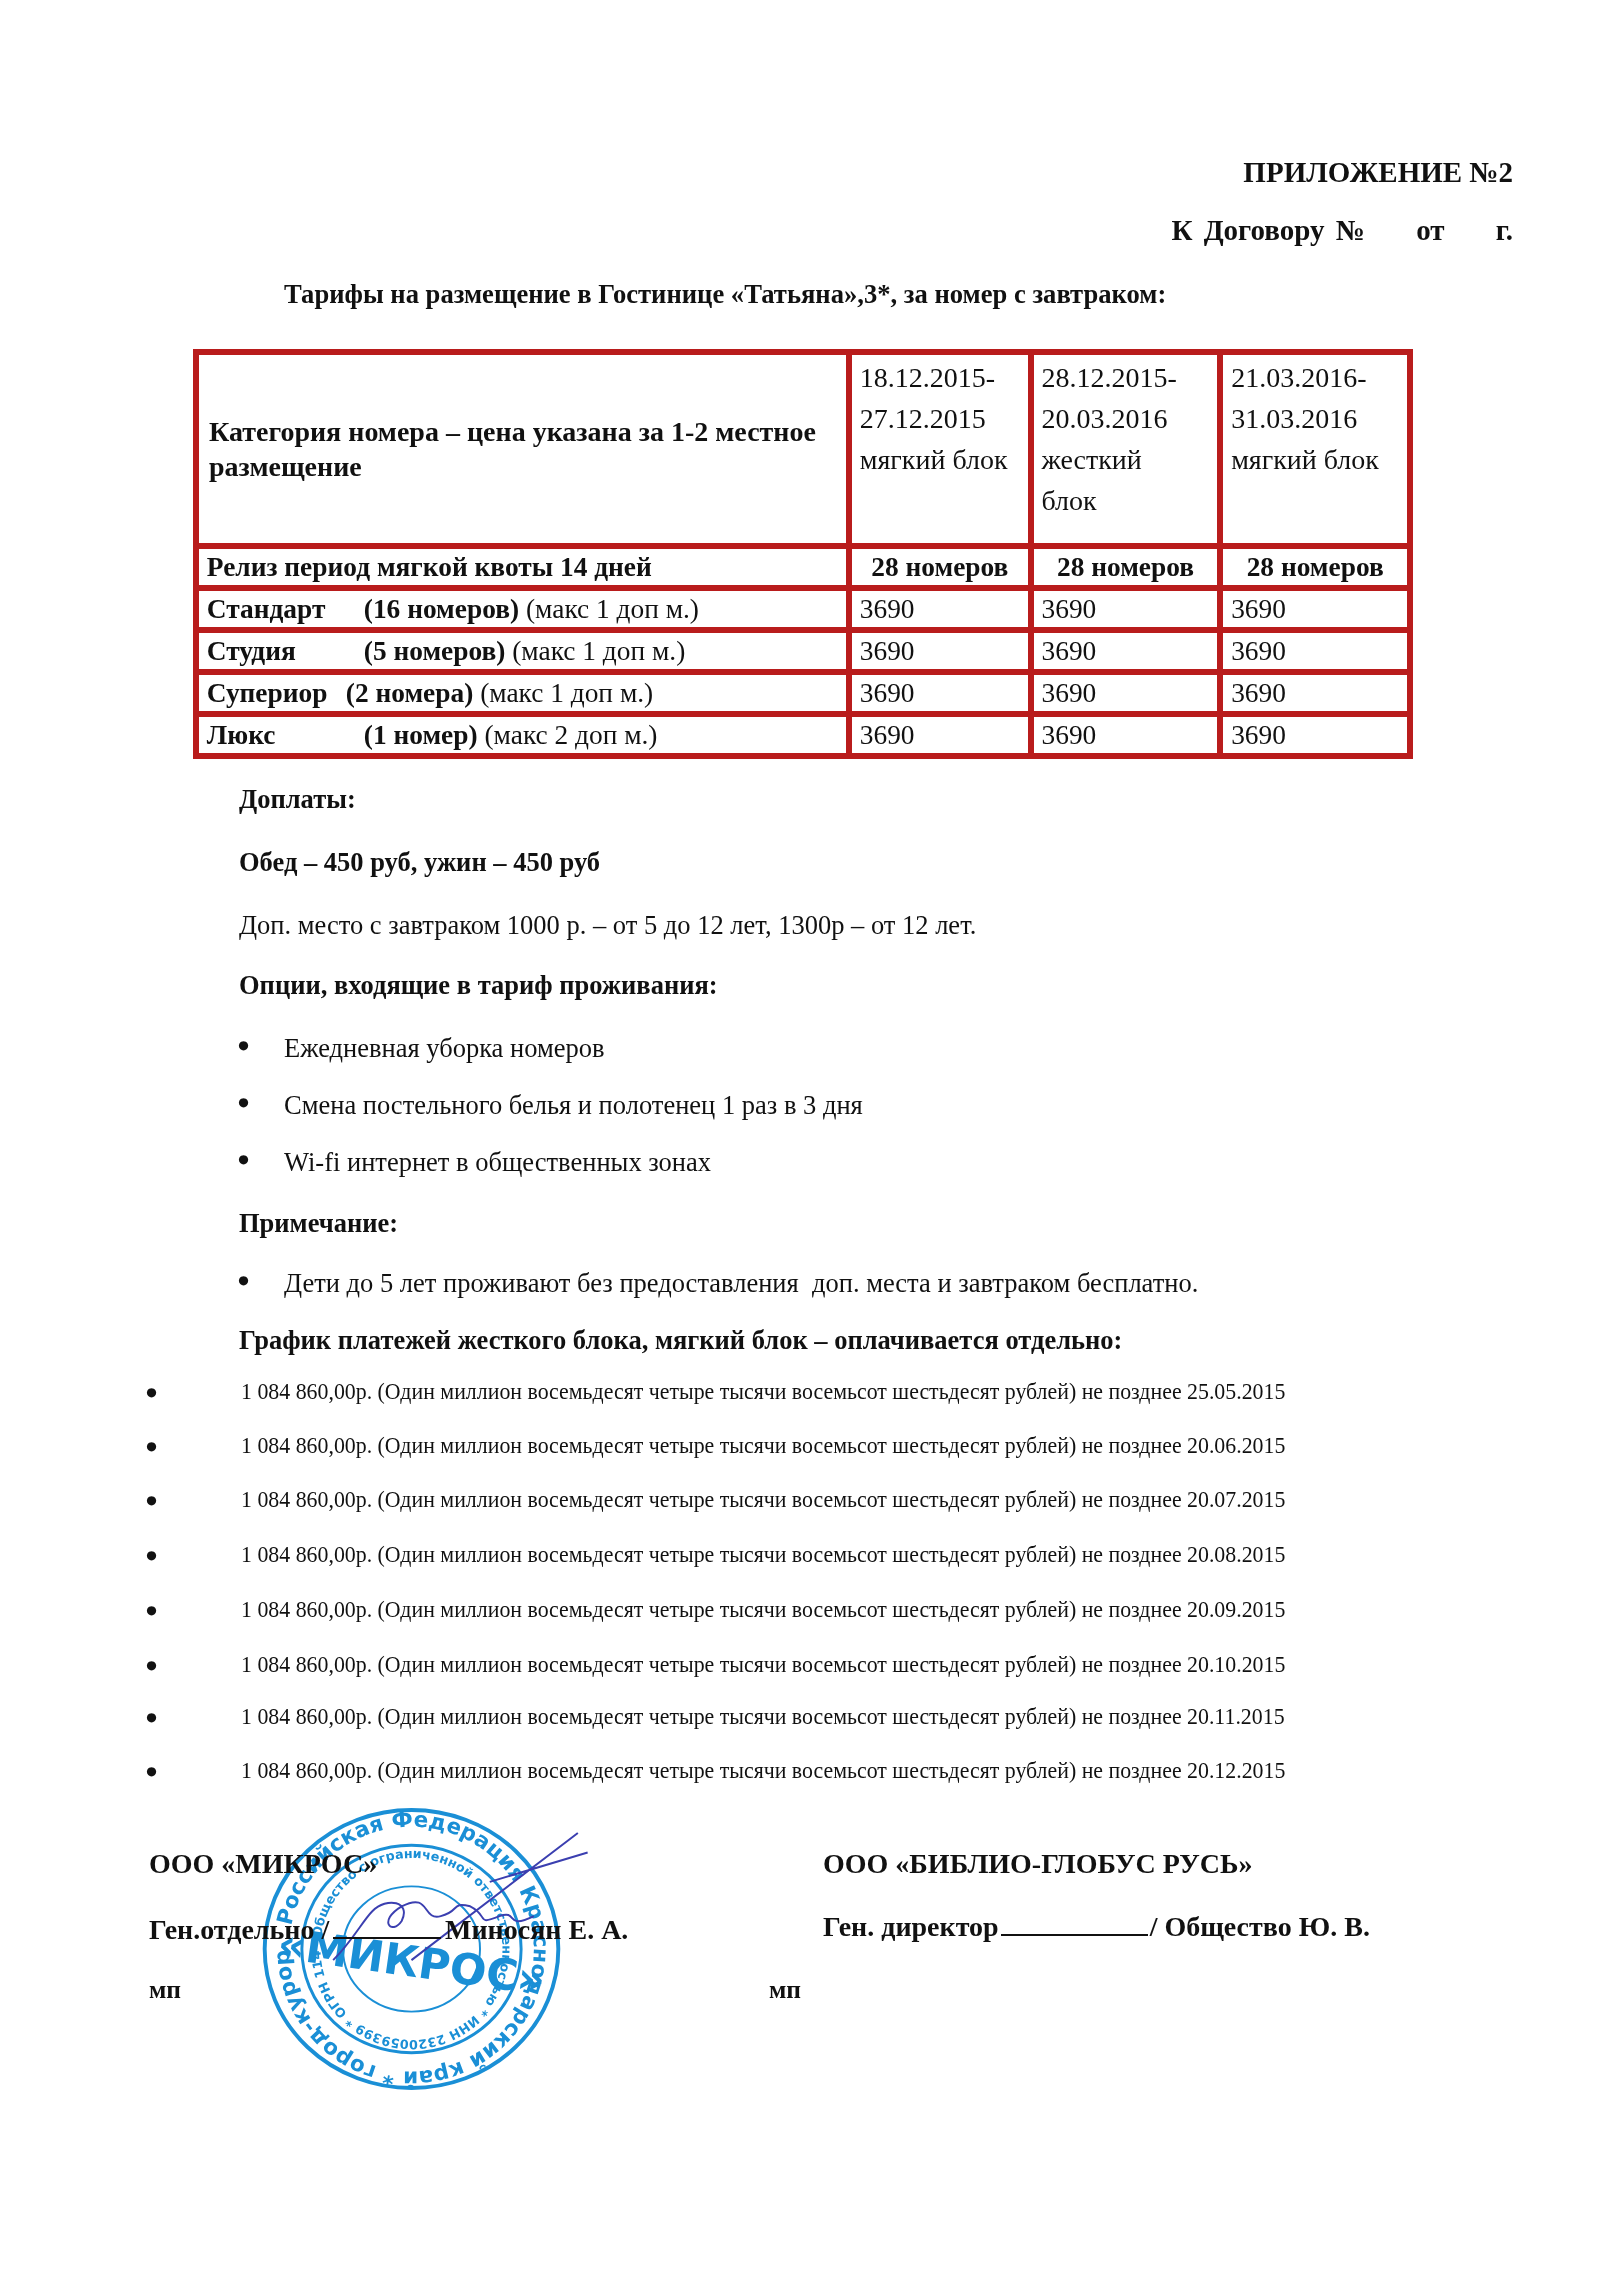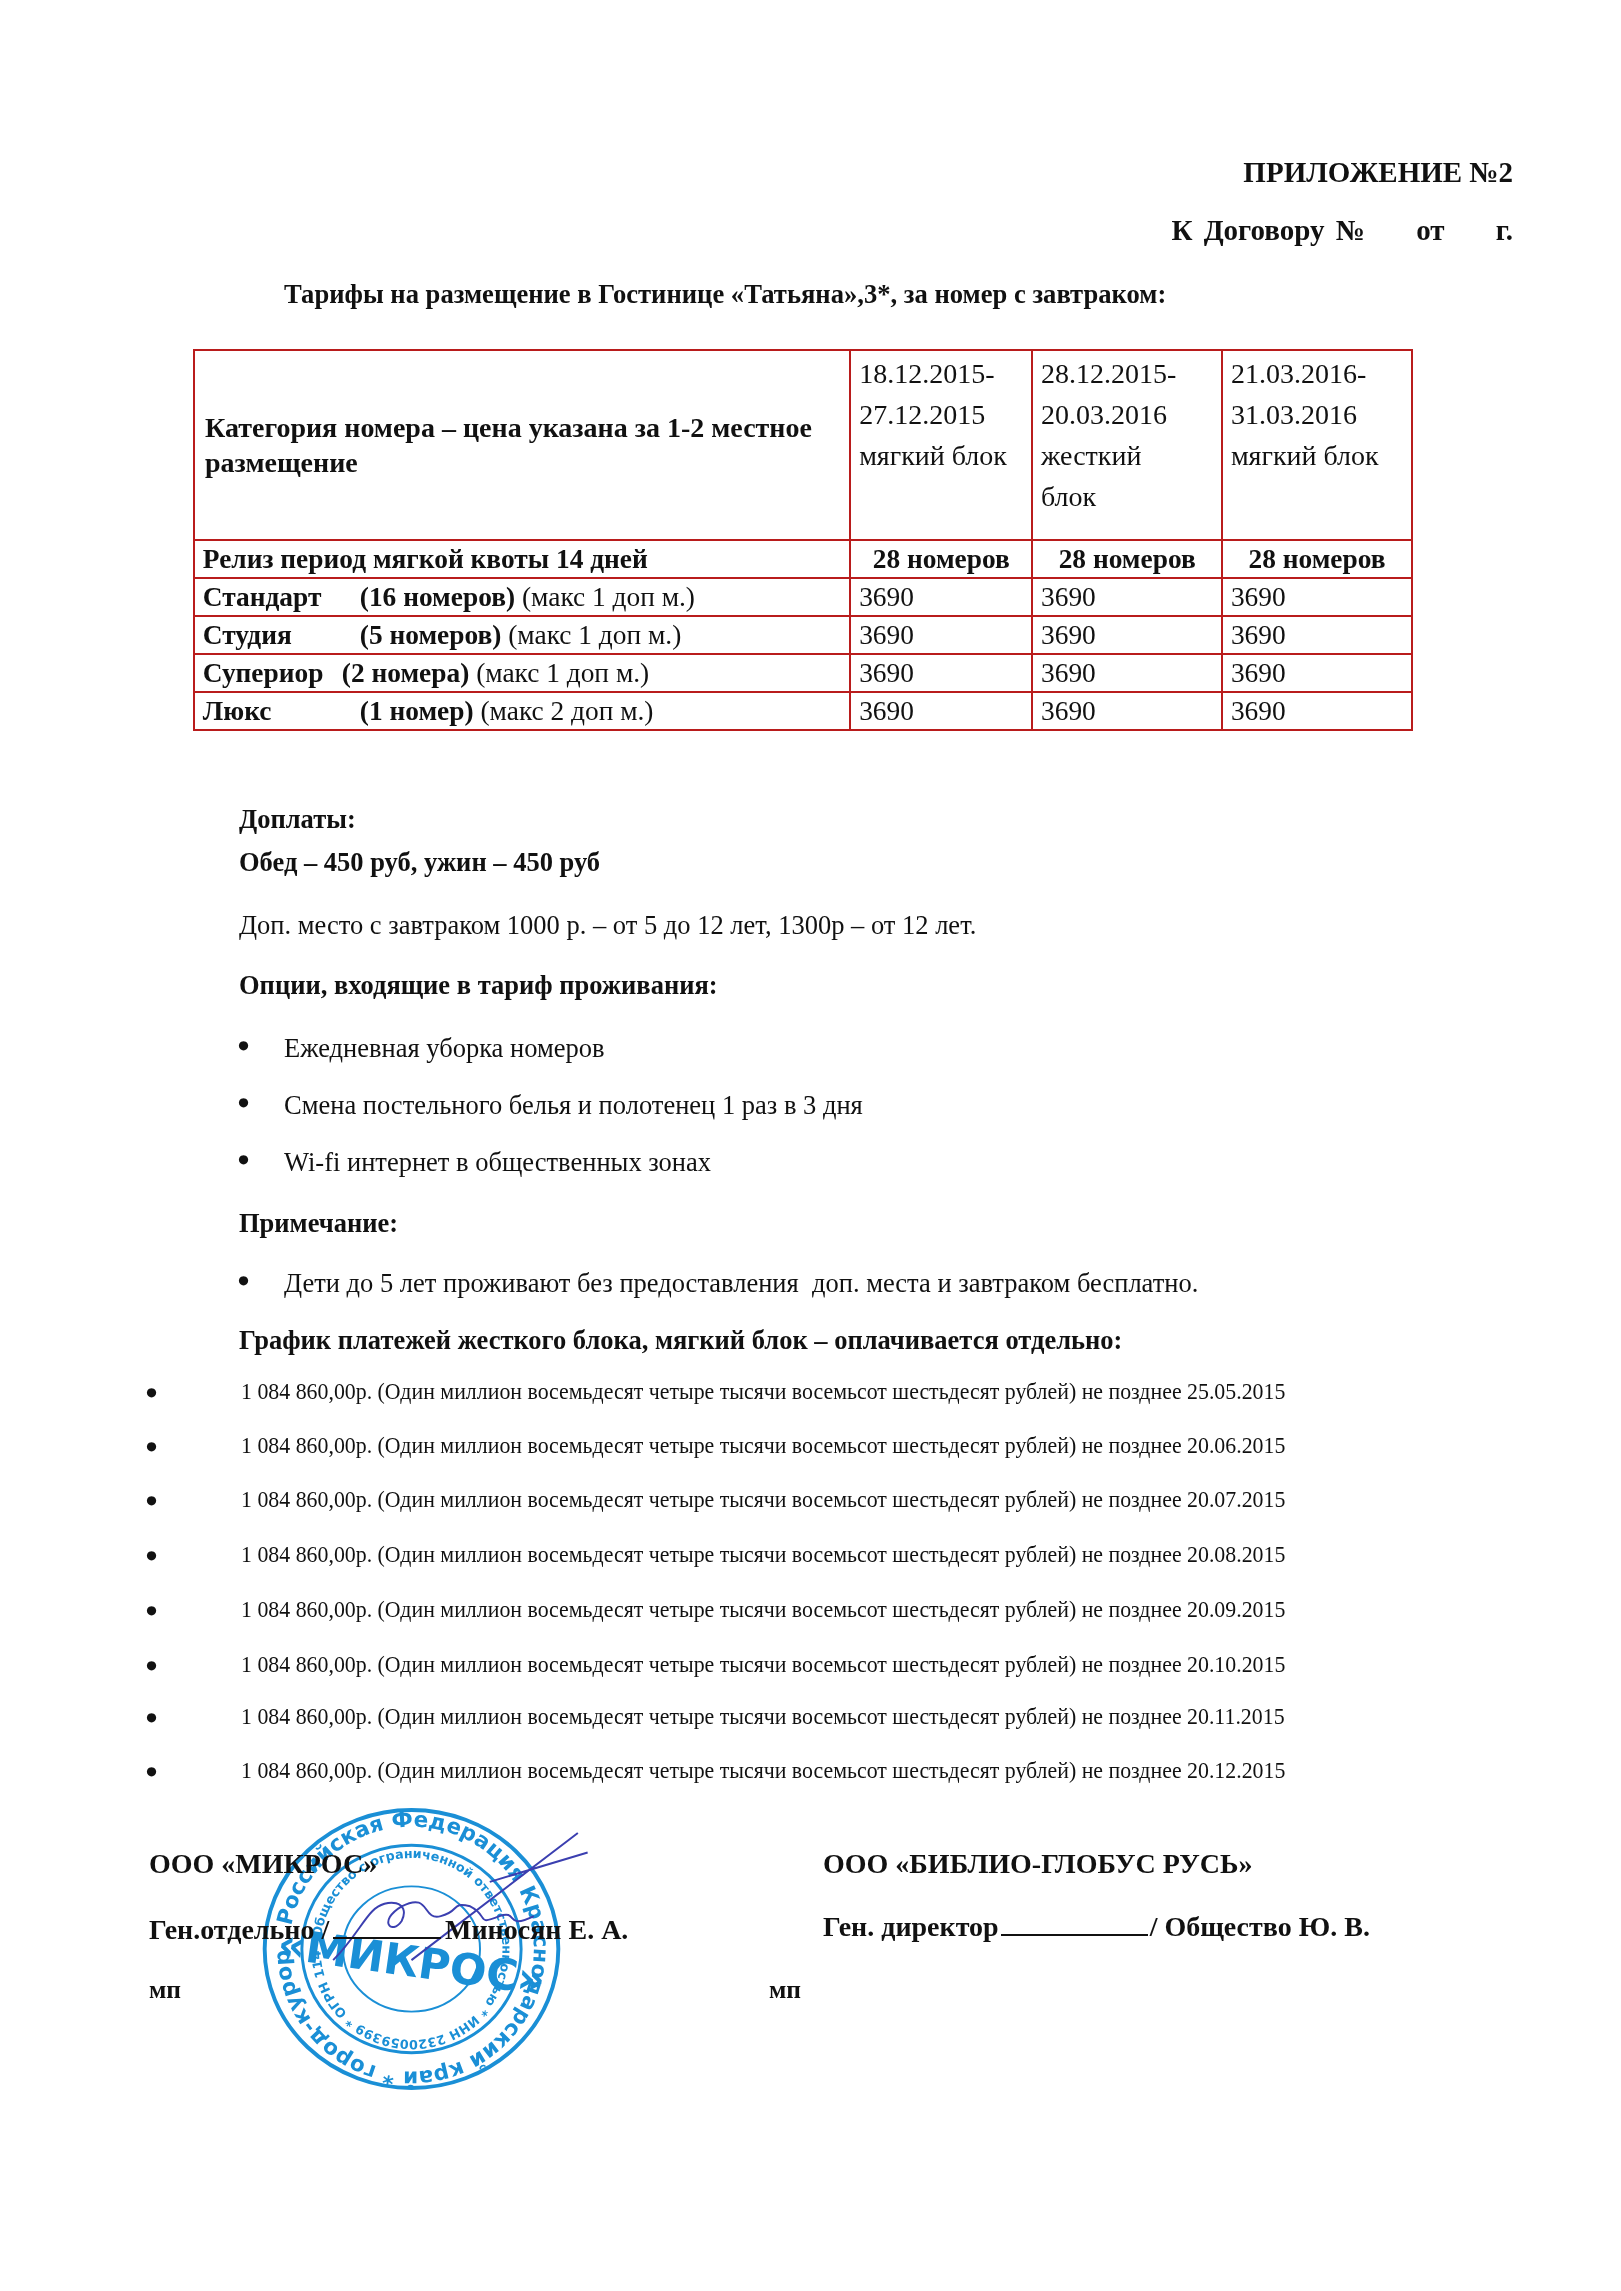--- a/index.html
+++ b/index.html
@@ -11,21 +11,21 @@
   .b { font-weight: bold; }
   .appendix-title { right: 108px; top: 156px; font-size: 29px; font-weight: bold; }
   .contract-ref { right: 108px; top: 214px; font-size: 29px; font-weight: bold; word-spacing: 3.9px; }
   .contract-ref span { display: inline-block; }
   .doc-title { left: 284px; top: 278px; font-size: 28px; font-weight: bold; transform: scaleX(0.95); transform-origin: left; }
 
   table.rates {
     position: absolute; left: 193px; top: 349px; width: 1220px;
     border-collapse: collapse; font-size: 27.4px;
   }
-  table.rates td { border: 2px solid #b91c1c; padding: 0 7.8px; vertical-align: middle; }
+  table.rates td { border: 6px solid #b91c1c; padding: 0 7.8px; vertical-align: middle; }
   table.rates tr.hdr td { height: 186px; }
   table.rates tr.hdr td.cat { font-weight: bold; font-size: 28px; line-height: 35px; padding-left: 10px; }
   table.rates tr.hdr td.period { vertical-align: top; padding-top: 2px; line-height: 41px; font-size: 28px; }
   table.rates tr.row td { height: 36px; line-height: 36px; }
   table.rates td.num { padding-right: 11.8px; }
   table.rates td.rel { font-weight: bold; text-align: center; }
   table.rates col.c1 { width: 658px; }
   table.rates col.c2 { width: 182px; }
   table.rates col.c3 { width: 190px; }
   table.rates col.c4 { width: 190px; }
@@ -105,21 +105,21 @@
   </tr>
   <tr class="row">
     <td><span class="b" style="display:inline-block;width:157px">Люкс</span><span class="b">(1 номер)</span> <span>(макс 2 доп м.)</span></td>
     <td class="num">3690</td>
     <td class="num">3690</td>
     <td class="num">3690</td>
   </tr>
 </tbody>
   </table>
 
-<div class="abs txt b" style="top:804px">Доплаты:</div>
+<div class="abs txt b" style="top:784px">Доплаты:</div>
 <div class="abs txt b" style="top:847px">Обед – 450 руб, ужин – 450 руб</div>
 <div class="abs txt" style="top:910px">Доп. место с завтраком 1000 р. – от 5 до 12 лет, 1300р – от 12 лет.</div>
 <div class="abs txt b" style="top:970px">Опции, входящие в тариф проживания:</div>
 
 <div class="bullet-list" style="top:1033px">
   <div style="position:relative;height:57px"><span class="bullet">●</span><span>Ежедневная уборка номеров</span></div>
   <div style="position:relative;height:57px"><span class="bullet">●</span><span>Смена постельного белья и полотенец 1 раз в 3 дня</span></div>
   <div style="position:relative;height:57px"><span class="bullet">●</span><span>Wi-fi интернет в общественных зонах</span></div>
 </div>
 

